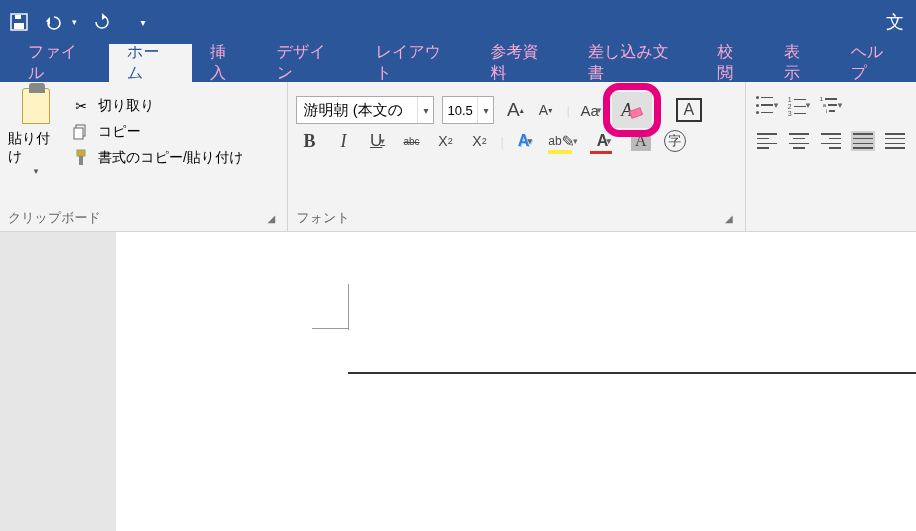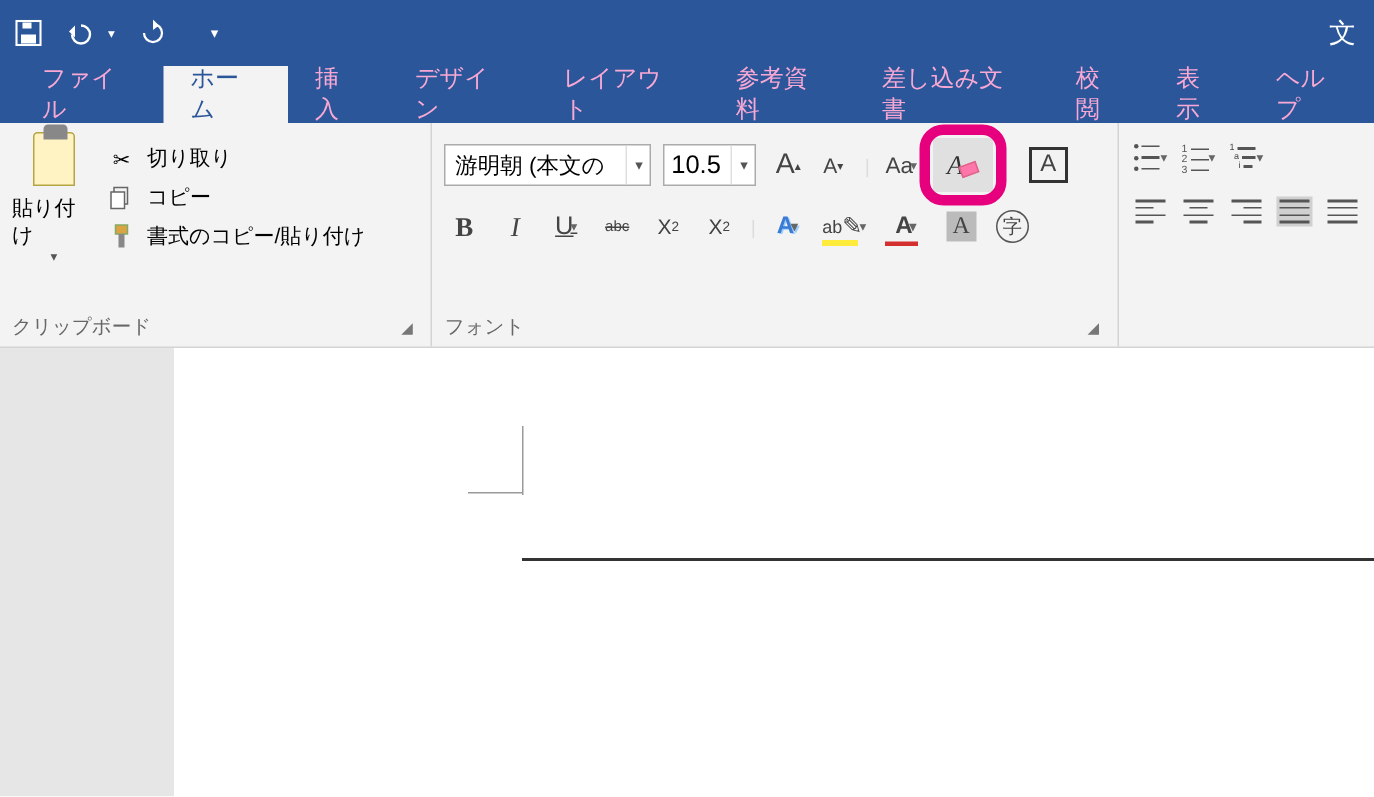--- a/index.html
+++ b/index.html
@@ -17,27 +17,27 @@
 .group-label { text-align: left; font-size: 13px; color: #666; padding: 4px 0 2px 0; position: relative; }
 .group-label .launcher { position: absolute; right: 0; bottom: 4px; width: 12px; height: 12px; font-size: 10px; color: #777; }
 .clipboard-body { display: flex; gap: 8px; }
 .paste-big { display: flex; flex-direction: column; align-items: center; width: 56px; cursor: pointer; }
 .paste-big .clip { width: 28px; height: 36px; background: #fff3c4; border: 1px solid #b5a642; border-radius: 3px 3px 0 0; position: relative; margin-bottom: 6px; }
 .paste-big .clip::before { content: ""; position: absolute; top: -6px; left: 6px; width: 16px; height: 10px; background: #888; border-radius: 3px 3px 0 0; }
 .paste-big .lbl { font-size: 14px; }
 .clip-list { display: flex; flex-direction: column; gap: 8px; justify-content: center; }
 .clip-item { display: flex; align-items: center; gap: 8px; cursor: pointer; font-size: 14px; white-space: nowrap; }
 .clip-item .ic { width: 18px; height: 18px; display: flex; align-items: center; justify-content: center; }
-.font-body { display: flex; flex-direction: column; gap: 10px; padding-top: 4px; }
+.font-body { display: flex; flex-direction: column; padding-top: 4px; }
 .font-row1 { display: flex; align-items: center; gap: 8px; }
 .font-name-box { display: flex; align-items: center; border: 1px solid #ababab; background: #fff; height: 28px; }
 .font-name { width: 120px; padding: 0 6px; font-size: 15px; white-space: nowrap; overflow: hidden; }
 .dd { width: 16px; text-align: center; color: #555; font-size: 10px; border-left: 1px solid #e0e0e0; height: 100%; display: flex; align-items: center; justify-content: center; cursor: pointer; }
 .font-size-box { display: flex; align-items: center; border: 1px solid #ababab; background: #fff; height: 28px; }
-.font-size { width: 44px; padding: 0 4px; font-size: 17px; }
+.font-size { width: 34px; padding: 0 4px; font-size: 13px; }
 .grow-shrink { display: flex; gap: 4px; align-items: center; }
 .ico-btn { min-width: 26px; height: 26px; display: flex; align-items: center; justify-content: center; cursor: pointer; color: #444; font-size: 16px; }
 .aa-btn { font-size: 15px; }
 .clear-fmt { width: 40px; height: 36px; display: flex; align-items: center; justify-content: center; position: relative; }
 .clear-fmt-highlight { position: absolute; width: 58px; height: 54px; border: 7px solid #e6007e; border-radius: 16px; top: -9px; left: -9px; pointer-events: none; }
 .clear-fmt .eraser-a { font-family: "Times New Roman", serif; font-style: italic; font-size: 18px; color: #333; }
 .clear-fmt .eraser { width: 12px; height: 8px; background: #f7a; border: 1px solid #d68; transform: rotate(-20deg); margin-left: -2px; margin-top: 6px; }
 .char-border { width: 26px; height: 24px; border: 2px solid #333; display: flex; align-items: center; justify-content: center; font-family: "Times New Roman", serif; }
 .font-row2 { display: flex; align-items: center; gap: 8px; }
 .bold { font-weight: bold; font-family: "Times New Roman", serif; font-size: 18px; }

